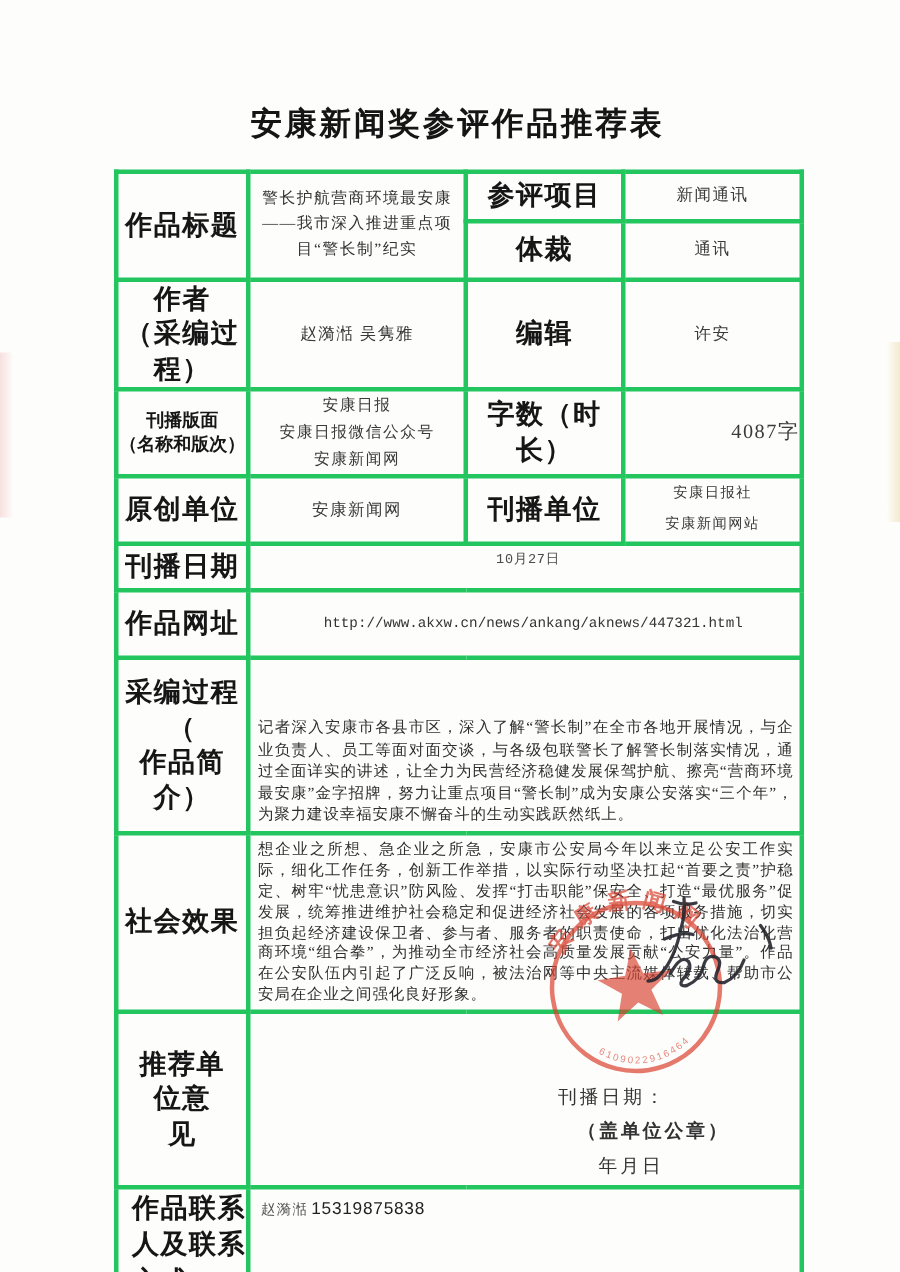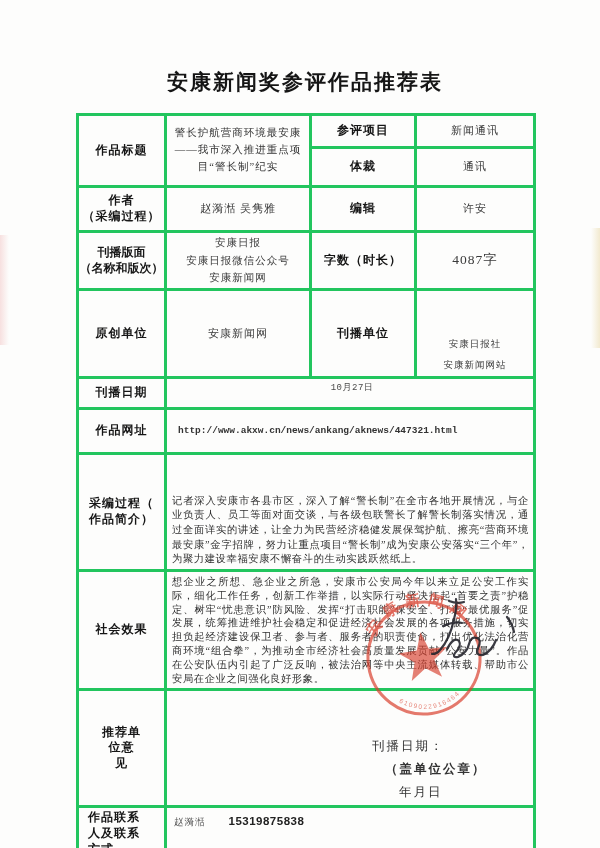--- a/index.html
+++ b/index.html
@@ -22,56 +22,55 @@
     position:absolute; left:76px; top:113px;
     width:457px; border-collapse:collapse; table-layout:fixed;
   }
   table.form td {
     border:3px solid #22c55e;
     vertical-align:middle;
     overflow:hidden;
   }
   .lbl {
     font-family:"Liberation Sans", sans-serif;
-    font-weight:700; font-size:12px; color:#161616;
+    font-weight:700; font-size:18px; color:#161616;
     text-align:center; letter-spacing:1px;
     white-space:pre-line; line-height:1.3;
   }
   .lbl.small { font-size:12px; letter-spacing:0; }
   .lbl.leftwrap { text-align:left; padding-left:9px; letter-spacing:1px; line-height:1.35; }
   .val {
     font-size:11px; color:#3a3a3a; text-align:center;
     white-space:pre-line; line-height:1.55; letter-spacing:1px;
   }
   .val.multiline { font-size:10.5px; line-height:1.7; }
-  .val.units { font-size:9.5px; line-height:2.2;margin-top:43px; }
-  .val.num { font-size:13.5px; letter-spacing:1px; }
+  .val.units { font-size:9.5px; line-height:2.2; }
+  .val.num { font-size:13.5px; letter-spacing:1px;text-align:right; }
   .val.worktitle { font-size:10.5px; line-height:1.6; padding:2px 4px; color:#333; }
   .cell-topleft { vertical-align:top !important; }
   .date-val {
     display:block; font-size:9px; color:#4a4a4a; letter-spacing:0.5px;
     padding:2px 0 0 4px; text-align:center;
     font-family:"Liberation Mono", monospace;
   }
   .url-val {
     display:block; font-family:"Liberation Mono", monospace;
-    font-size:9.5px; color:#333; text-align:left; padding-left:11px;
+    font-size:9.5px; color:#333; text-align:center; padding-left:11px;
     letter-spacing:0;
-    font-weight:bold;
   }
   .para {
     display:block; text-align:justify;
     font-size:10.3px; line-height:13.9px; letter-spacing:0.6px;
     color:#303030; padding:3px 4px 2px 5px;
   }
   .contact-line { display:block; text-align:left; padding:3px 0 0 7px; }
   .contact-name { font-size:9.5px; color:#555; letter-spacing:1px; }
   .contact-phone {
-    font-family:"Liberation Sans", sans-serif; font-weight:700;
-    font-size:11.5px; color:#222; letter-spacing:0.5px; margin-left:23px;
+    font-family:"Liberation Sans", sans-serif; font-weight:400;
+    font-size:11.5px; color:#222; letter-spacing:0.5px; margin-left:2px;
   }
   .sig-cell { position:relative; }
   .sig-line { position:absolute; font-size:12.5px; color:#333; letter-spacing:2px; white-space:nowrap; }
   .sig-line.l1 { left:205px; top:47px; }
   .sig-line.l2 { left:218px; top:70px;font-weight:bold; }
   .sig-line.l3 { left:232px; top:93px; }
   .overlay-svg {
     position:absolute; left:0; top:0; width:600px; height:848px;
     pointer-events:none; z-index:6;
   }

